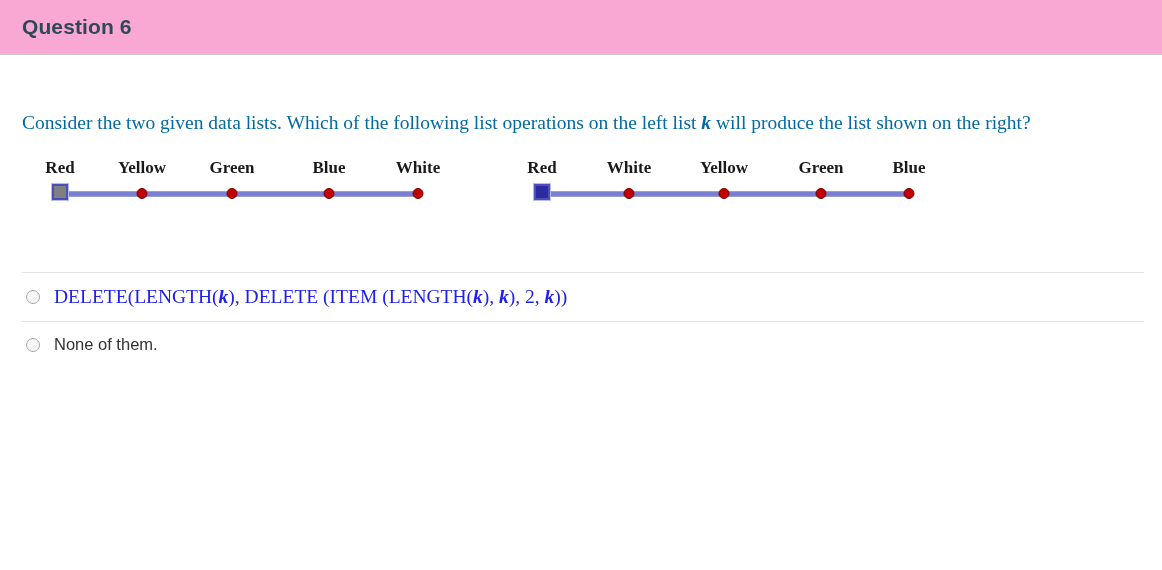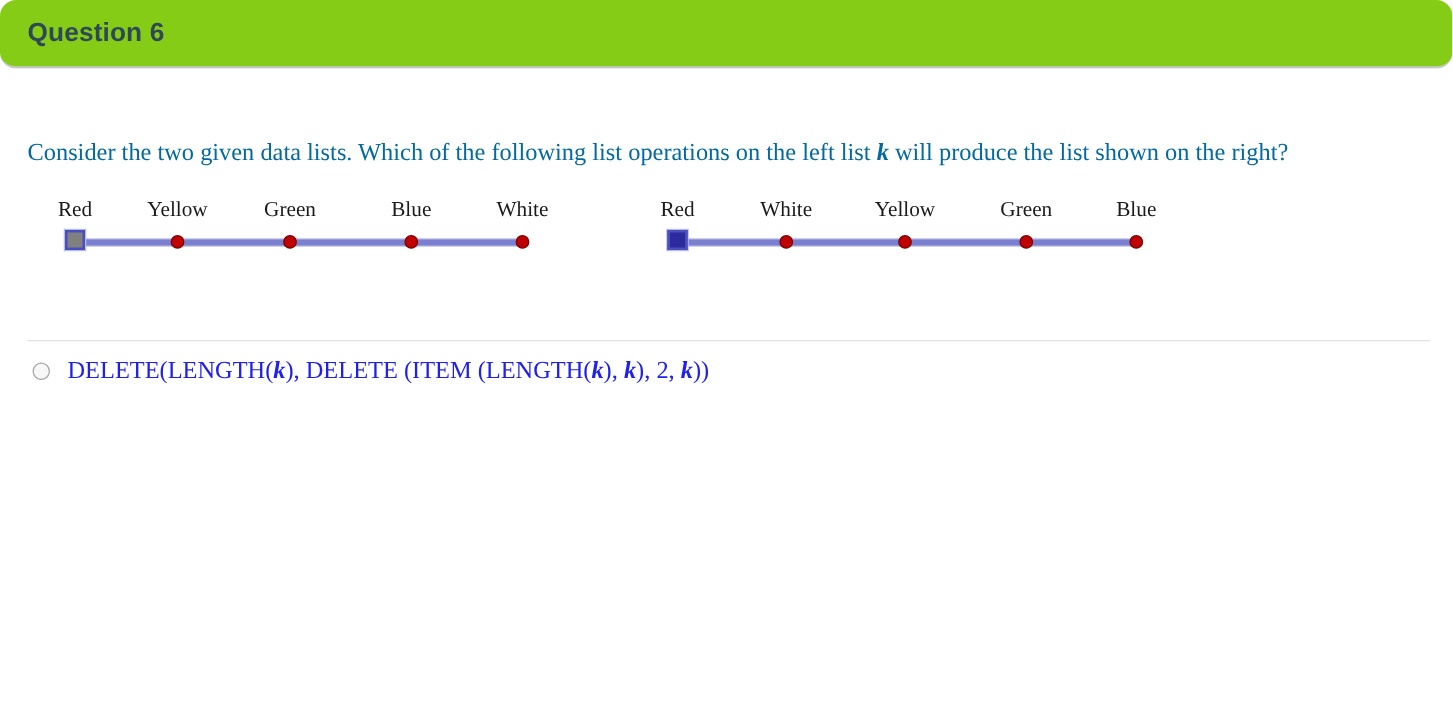--- a/index.html
+++ b/index.html
@@ -9,26 +9,25 @@
   body {
     width: 1162px;
     height: 570px;
     background: #ffffff;
     font-family: "Liberation Sans", sans-serif;
     overflow: hidden;
   }
   .question-header {
     width: 100%;
     height: 55px;
-    background: #84cc16;
+    background: #f9a8d4;
     border-bottom: 2px solid #c8c8c8;
     box-sizing: border-box;
     display: flex;
     align-items: center;
-    border-radius: 13px;
   }
   .question-title {
     font-family: "Liberation Sans", sans-serif;
     font-size: 21px;
     font-weight: bold;
     color: #2f4858;
     padding-left: 22px;
     letter-spacing: 0.1px;
   }
   .question-body {
@@ -60,21 +59,21 @@
 
   .fig-labels {
     position: relative;
     height: 22px;
   }
   .fig-label {
     position: absolute;
     transform: translateX(-50%);
     font-family: "Liberation Serif", serif;
     font-size: 17px;
-    font-weight: normal;
+    font-weight: bold;
     color: #1a1a1a;
     white-space: nowrap;
     top: 0;
   }
   .fig-track {
     position: relative;
     height: 26px;
   }
   .track-line {
     position: absolute;
@@ -194,15 +193,19 @@
           <div class="marker-dot" style="left: 395px;"></div>
         </div>
     </div>
   </div>
 
   <div class="options" id="options-list">
       <div class="option-row">
         <div class="radio"></div>
         <div class="option-text"><span>DELETE(LENGTH(</span><span class="var">k</span><span>), DELETE (ITEM (LENGTH(</span><span class="var">k</span><span>), </span><span class="var">k</span><span>), 2, </span><span class="var">k</span><span>))</span></div>
       </div>
+      <div class="option-row">
+        <div class="radio"></div>
+        <div class="option-text plain"><span>None of them.</span></div>
+      </div>
     </div>
 
 </div>
 
 </body></html>

